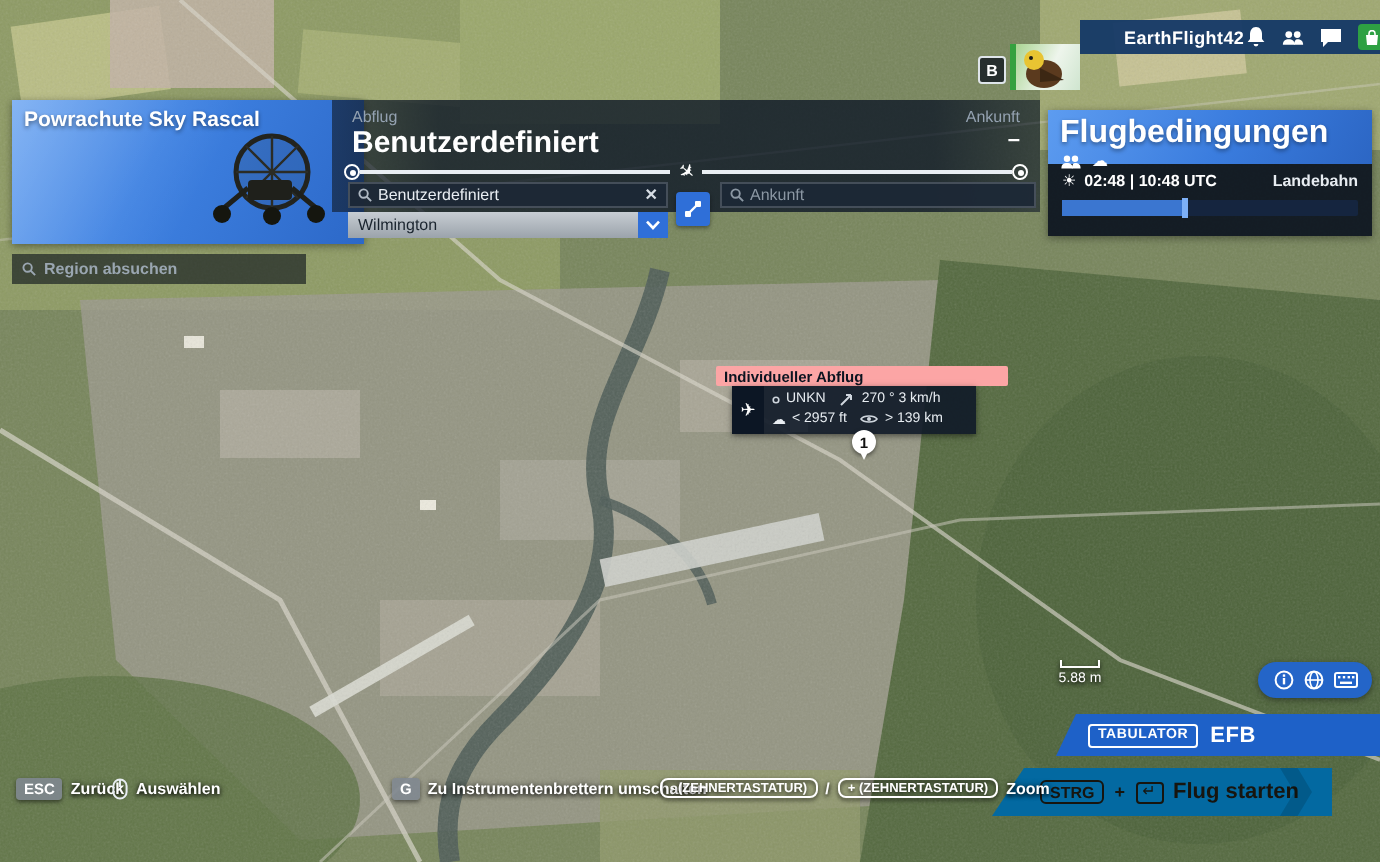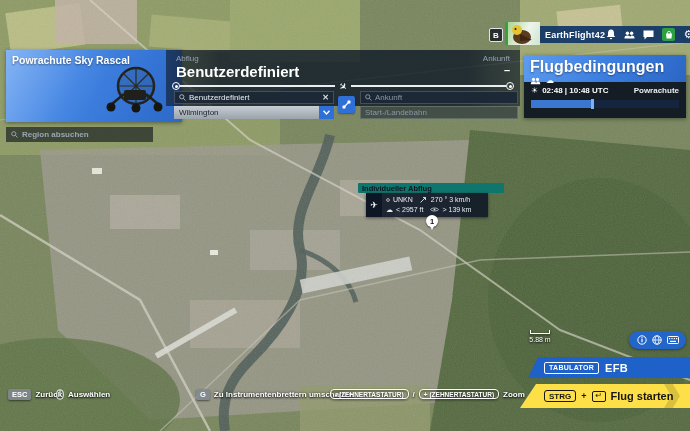--- a/index.html
+++ b/index.html
@@ -8,22 +8,22 @@
   .abs{position:absolute;}
   svg{display:block;}
   .tsh{text-shadow:0 1px 2px rgba(0,0,0,.9),0 0 3px rgba(0,0,0,.55);}
 
   
   .kbd-b{left:489px;top:28px;width:14px;height:14px;background:rgba(18,24,32,.8);
     border:1px solid #dfe5ea;border-radius:2px;color:#fff;font-size:8px;font-weight:bold;
     display:flex;align-items:center;justify-content:center;}
   .avatar{left:505px;top:22px;width:35px;height:23px;border-left:3px solid #35a13f;
     background:linear-gradient(115deg,#a9d492 0%,#eef5ec 55%,#cfe5cf 100%);overflow:hidden;}
-  .userbar{left:540px;top:26px;right:0;height:17px;background:rgba(20,56,102,.95);
-    display:flex;align-items:center;padding:0 6px 0 5px;justify-content:space-between;}
+  .userbar{left:540px;top:10px;right:0;height:17px;background:rgba(20,56,102,.95);
+    display:flex;align-items:center;padding:0 6px 0 22px;justify-content:space-between;}
   .username{color:#fff;font-size:9px;font-weight:bold;letter-spacing:.2px;}
   .ubicons{margin-left:auto;display:flex;align-items:center;gap:8px;}
   .ubicon{width:11px;height:11px;display:flex;align-items:center;justify-content:center;cursor:pointer;}
   .bagbox{width:13px;height:13px;background:#2ea043;border-radius:2px;display:flex;align-items:center;justify-content:center;}
 
   
   .acpanel{left:6px;top:50px;width:176px;height:72px;
     background:linear-gradient(118deg,#6aa4f2 0%,#3f82e2 40%,#2c68c8 100%);
     box-shadow:0 1px 4px rgba(0,0,0,.4);overflow:hidden;}
   .acpanel::after{content:"";position:absolute;inset:0;
@@ -71,21 +71,21 @@
   .condicons{display:flex;gap:5px;margin-top:1px;}
   .condbody{background:rgba(9,17,30,.9);height:36px;padding:2px 7px 0;}
   .timerow{display:flex;align-items:center;gap:4px;height:13px;}
   .timetext{color:#fff;font-size:8px;font-weight:bold;}
   .preset{margin-left:auto;color:#e7ecf1;font-size:8px;font-weight:bold;}
   .slider{margin-top:3px;height:8px;background:#15253f;border-radius:1px;position:relative;cursor:pointer;}
   .sliderfill{position:absolute;left:0;top:0;bottom:0;background:#3b76d0;}
   .sliderhandle{position:absolute;top:-1px;bottom:-1px;width:3px;background:#7db0f7;}
 
   
-  .ttheader{left:358px;top:183px;width:146px;height:10px;background:#0f766e;border-radius:1px;
+  .ttheader{left:358px;top:183px;width:146px;height:10px;background:#fca5a5;border-radius:1px;
     display:flex;align-items:center;padding:0 4px;color:#0c1420;font-size:7.5px;font-weight:bold;}
   .ttbody{left:366px;top:193px;display:flex;box-shadow:0 1px 3px rgba(0,0,0,.5);}
   .tticoncell{width:16px;height:24px;background:#0c1624;display:flex;align-items:center;justify-content:center;
     color:#fff;font-size:9px;}
   .ttrows{width:106px;background:rgba(16,26,40,.92);padding:2px 4px;display:flex;flex-direction:column;justify-content:space-around;}
   .ttrow{display:flex;align-items:center;gap:3px;color:#e8edf2;font-size:7px;white-space:nowrap;}
   .pin{left:426px;top:215px;width:12px;height:12px;background:#fff;border-radius:50%;
     display:flex;align-items:center;justify-content:center;color:#111;font-size:7.5px;font-weight:bold;
     box-shadow:0 1px 2px rgba(0,0,0,.5);cursor:pointer;}
   .pintail{left:430px;top:226px;width:0;height:0;border-left:2.5px solid transparent;
@@ -97,21 +97,21 @@
   .scalebar{left:530px;top:330px;width:20px;height:4px;border-left:1px solid #fff;border-right:1px solid #fff;
     border-bottom:1px solid #fff;filter:drop-shadow(0 1px 1px rgba(0,0,0,.8));}
   .scaletext{left:520px;top:336px;width:40px;text-align:center;color:#fff;font-size:7px;}
 
   
   .efb{left:528px;top:357px;width:162px;height:21px;background:#1e61c8;
     clip-path:polygon(10px 0,100% 0,100% 100%,0 100%);
     display:flex;align-items:center;gap:6px;padding-left:16px;cursor:pointer;}
   .efbkey{border:1px solid #fff;border-radius:2px;padding:1.5px 4px;color:#fff;font-size:7px;font-weight:bold;letter-spacing:.3px;}
   .efblabel{color:#fff;font-size:11px;font-weight:bold;letter-spacing:.3px;}
-  .startbtn{left:520px;top:384px;width:170px;height:24px;background:#fde047;
+  .startbtn{left:496px;top:384px;width:170px;height:24px;background:#0369a1;
     clip-path:polygon(16px 0,100% 0,100% 100%,0 100%);
     display:flex;align-items:center;gap:5px;padding-left:24px;cursor:pointer;}
   .startkey{border:1.2px solid #17150f;border-radius:3px;padding:0.5px 4px;color:#17150f;font-size:8px;font-weight:bold;}
   .startplus{color:#17150f;font-size:9px;font-weight:bold;}
   .enterkey{border:1.2px solid #17150f;border-radius:2px;width:14px;height:11px;display:flex;
     align-items:center;justify-content:center;color:#17150f;font-size:8px;line-height:1;}
   .startlabel{color:#17150f;font-size:11px;font-weight:bold;}
   .startchev{position:absolute;right:10px;top:0;bottom:0;width:16px;background:rgba(0,0,0,.14);
     clip-path:polygon(0 0,55% 0,100% 50%,55% 100%,0 100%,45% 50%);}
 
@@ -276,43 +276,40 @@
     </div>
 
     <div class="abs field arrsearch">
       <svg width="7" height="7" viewBox="0 0 8 8">
           <circle cx="3.2" cy="3.2" r="2.4" fill="none" stroke="#8b97a3" stroke-width="1.1"></circle>
           <path d="M5 5 L7.5 7.5" stroke="#8b97a3" stroke-width="1.1"></path>
         </svg>
       <input placeholder="Ankunft" style="">
     </div>
 
-    <div class="abs field runwayfield">
-      <input placeholder="Start-/Landebahn" style="">
-    </div>
   </div>
 
   <div class="abs cond">
     <div class="condhead">
       <div class="condtitle">Flugbedingungen</div>
       <div class="condicons">
         <svg width="11" height="8" viewBox="0 0 13 10">
             <circle cx="4" cy="3" r="2" fill="#fff"></circle>
             <circle cx="9" cy="3" r="2" fill="#fff"></circle>
             <path d="M0.5 9 C0.5 6.5 2 5.7 4 5.7 C6 5.7 7.5 6.5 7.5 9 Z" fill="#fff"></path>
             <path d="M7 9 C7.2 6.8 8 5.7 9 5.7 C11 5.7 12.5 6.5 12.5 9 Z" fill="#fff"></path>
           </svg>
         <span style="color:#fff;font-size:8px;line-height:8px;">☁</span>
       </div>
     </div>
     <div class="condbody">
       <div class="timerow">
         <span style="color:#fff;font-size:8px;">☀</span>
         <span class="timetext">02:48 | 10:48 UTC</span>
-        <span class="preset">Powrachute</span>
+        <span class="preset">Landebahn</span>
       </div>
       <div class="slider">
         <div class="sliderfill" style="width: 41%;"></div>
         <div class="sliderhandle" style="left: calc(41% - 1px);"></div>
       </div>
     </div>
   </div>
 
   <div class="abs ttheader">
     <span>Individueller Abflug</span>

